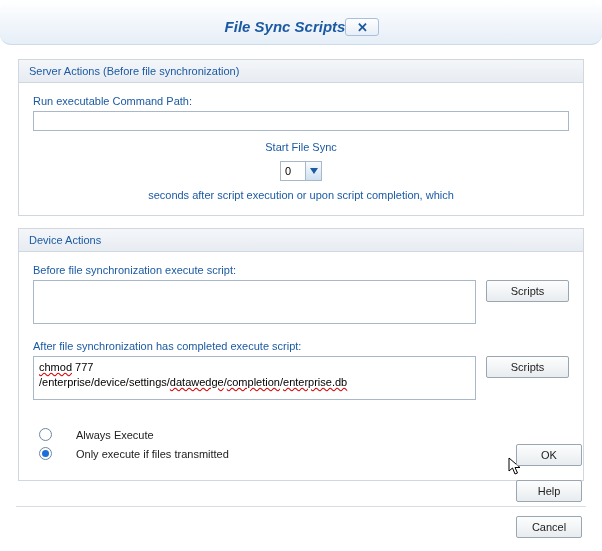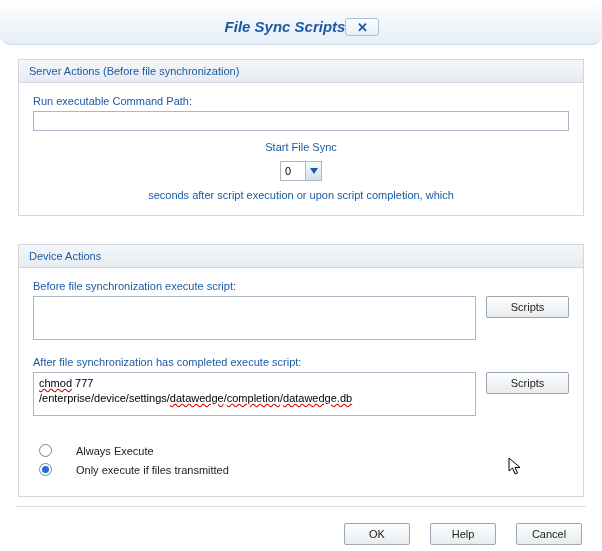--- a/index.html
+++ b/index.html
@@ -39,21 +39,21 @@
     cursor: pointer;
     color: #1b5aa3;
     font-weight: bold;
     font-size: 13px;
   }
   .dialog-body {
     padding: 14px 18px 0 18px;
   }
   .group-box {
     border: 1px solid #d0d7de;
-    margin-bottom: 28px;
+    margin-bottom: 12px;
     position: relative;
   }
   .group-header {
     background: linear-gradient(to bottom, #f4f6f9, #e7ecf2);
     border-bottom: 1px solid #d0d7de;
     padding: 5px 10px;
     color: #1b5aa3;
     font-size: 11px;
   }
   .group-content {
@@ -167,24 +167,25 @@
   }
   .cursor-svg {
     position: absolute;
     right: 78px;
     bottom: 74px;
     width: 16px; height: 20px;
     pointer-events:none;
   }
   .button-bar {
     position: absolute;
-    bottom: 6px;
+    bottom: 13px;
     right: 20px;
     display: flex;
-    gap: 20px;
+    gap: 14px;
+    flex-direction: column;
   }
   .dlg-button {
     width: 66px;
     height: 22px;
     background: linear-gradient(to bottom, #fdfdfd, #e8ecef);
     border: 1px solid #9aa7b3;
     border-radius: 2px;
     font-size: 11px;
     cursor: pointer;
     color: #222;
@@ -234,21 +235,21 @@
     <div class="group-content">
 
       <span class="field-label">Before file synchronization execute script:</span>
       <div class="textarea-row">
         <div class="script-textarea" contenteditable="true" style=""><span></span></div>
         <button class="scripts-btn">Scripts</button>
       </div>
 
       <span class="field-label">After file synchronization has completed execute script:</span>
       <div class="textarea-row">
-        <div class="script-textarea" contenteditable="true" style=""><span>   </span><span class="redunder">chmod</span><span> 777</span><br><span>/enterprise/device/settings/</span><span class="redunder">datawedge</span><span>/</span><span class="redunder">completion</span><span>/</span><span class="redunder">datawedge.db</span></div>
+        <div class="script-textarea" contenteditable="true" style=""><span>   </span><span class="redunder">chmod</span><span> 777</span><br><span>/enterprise/device/settings/</span><span class="redunder">datawedge</span><span>/</span><span class="redunder">completion</span><span>/</span><span class="redunder">enterprise.db</span></div>
         <button class="scripts-btn">Scripts</button>
       </div>
 
       <div style="height:6px"></div>
 
       <div class="radio-row">
         <span class="radio-circle"></span>
         <span>Always Execute</span>
       </div>
       <div class="radio-row">

